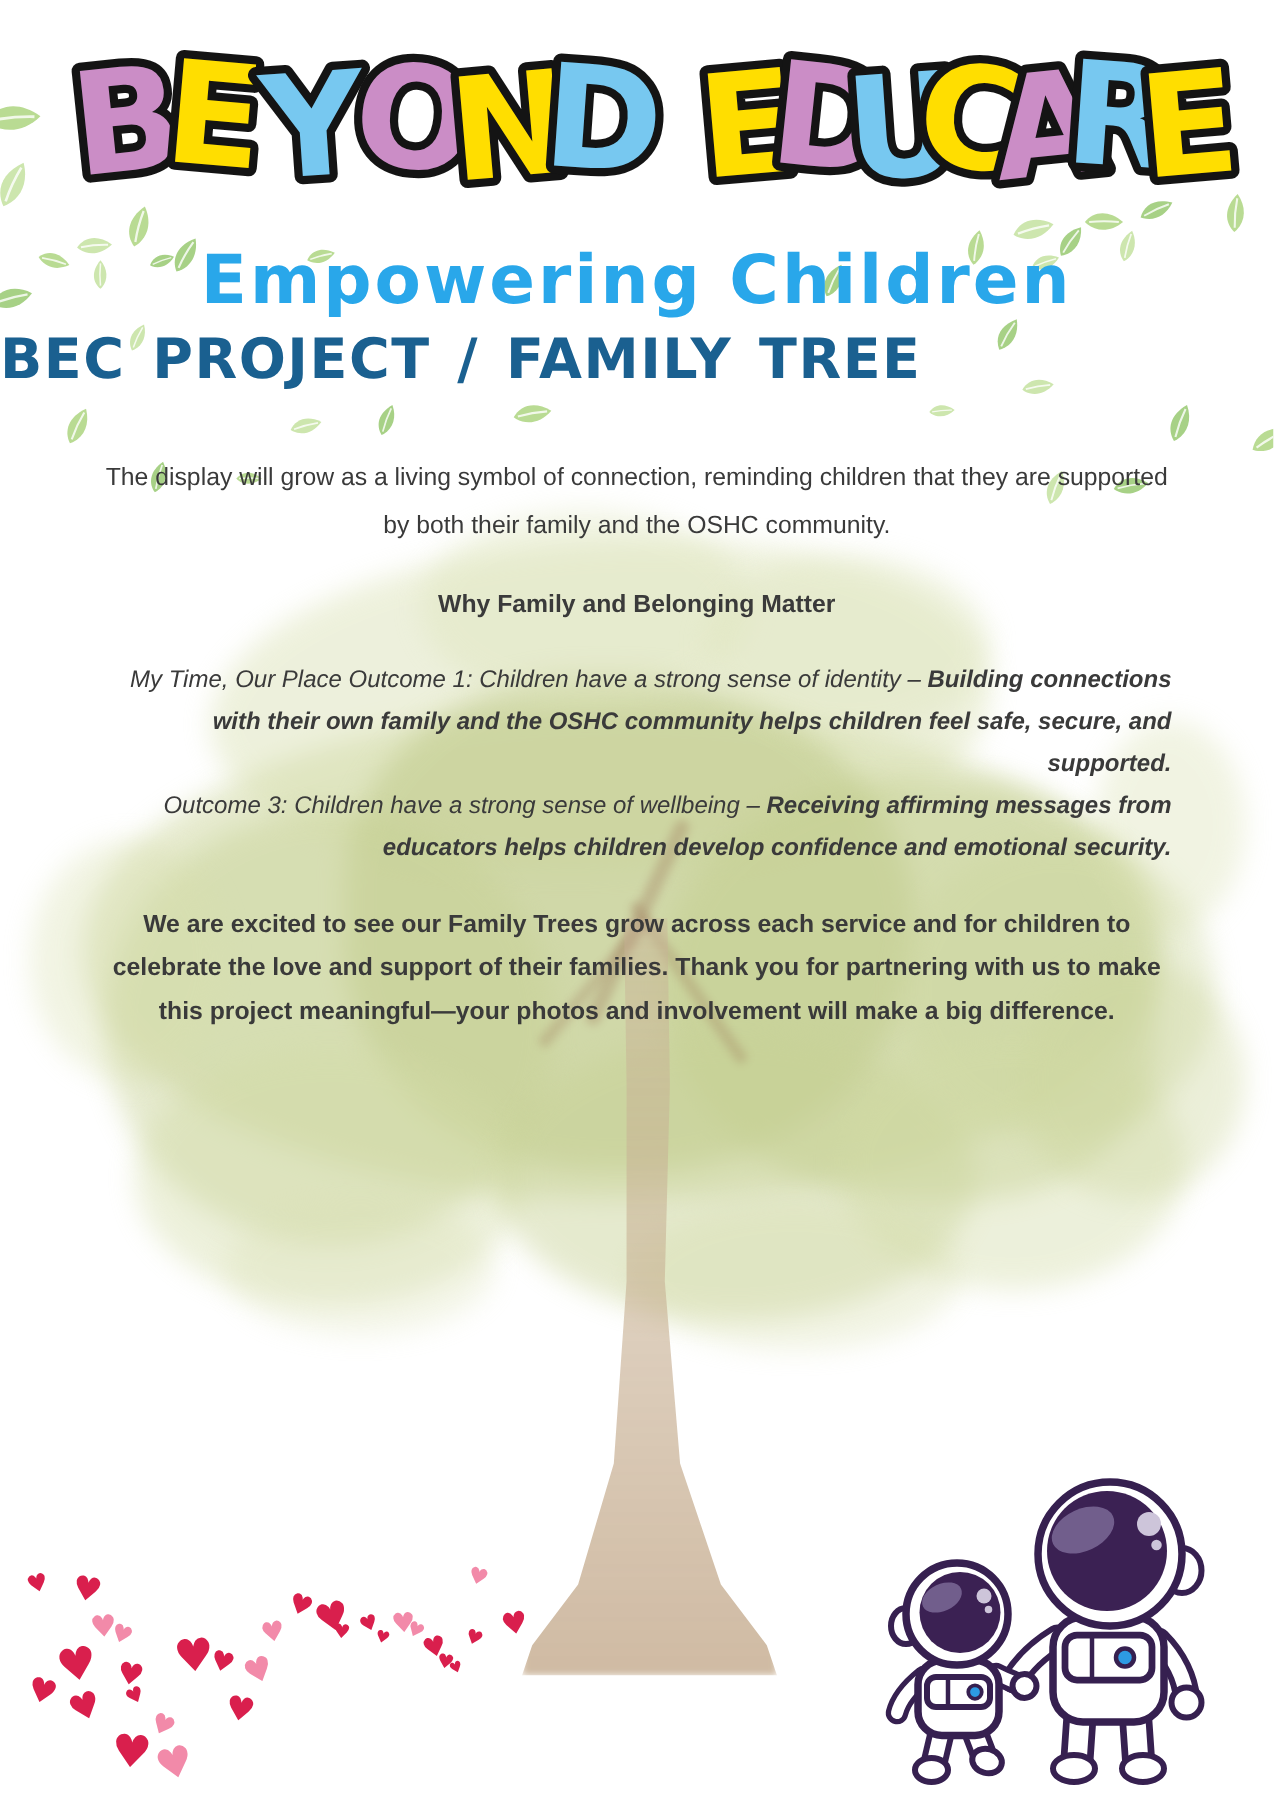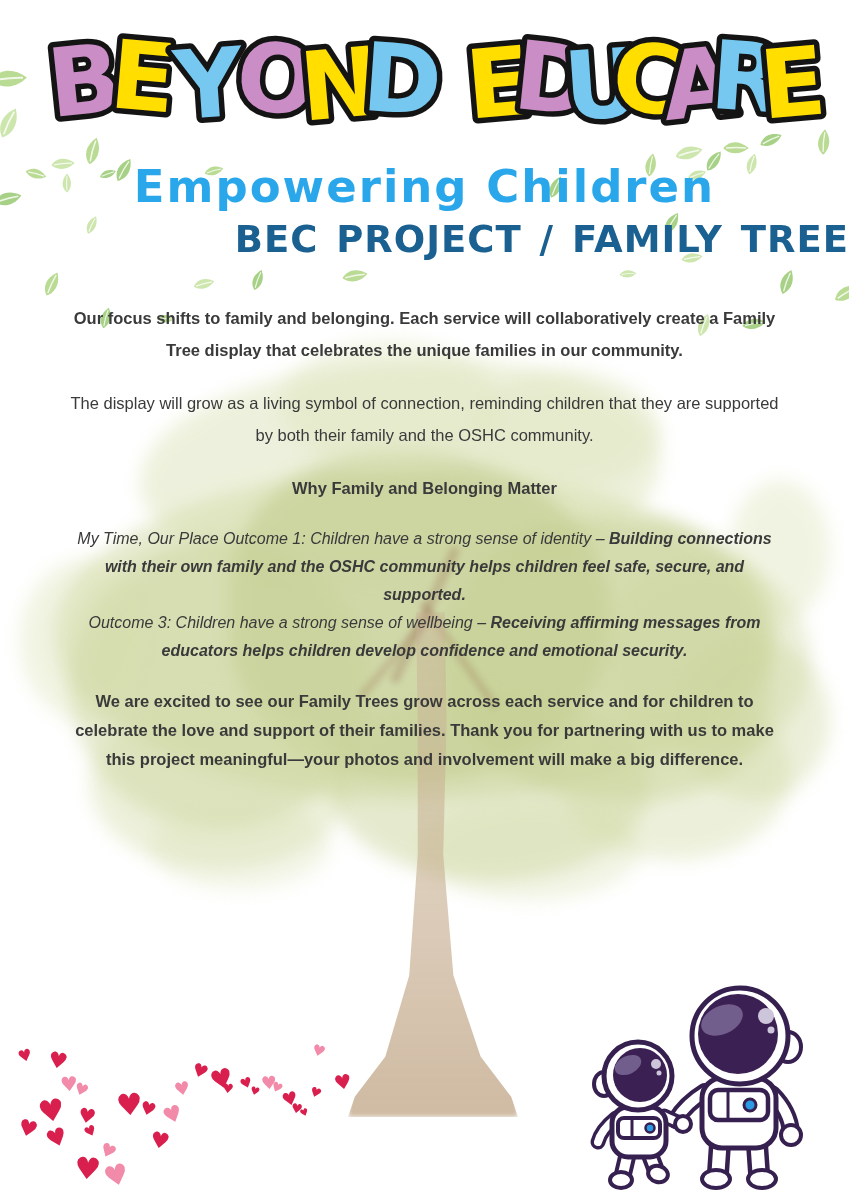--- a/index.html
+++ b/index.html
@@ -36,32 +36,32 @@
   
   .leaf{position:absolute;z-index:1;}
 
   
   #logo{position:absolute;left:0;top:12px;z-index:2;}
   #logo text{font-family:"DejaVu Sans", sans-serif;font-weight:bold;paint-order:stroke fill;
              stroke:#141414;stroke-width:11px;stroke-linejoin:round;}
   .tagline{position:absolute;left:0;right:0;top:160px;z-index:2;text-align:center;
            font-family:"DejaVu Sans", sans-serif;font-weight:bold;font-size:45px;
            letter-spacing:2px;color:var(--tagline);}
-  .title{position:absolute;left:0;right:0;top:218px;z-index:2;margin:0;text-align:right;
+  .title{position:absolute;left:0;right:0;top:218px;z-index:2;margin:0;text-align:left;
          font-family:"DejaVu Sans", sans-serif;font-weight:bold;font-size:37px;
          letter-spacing:1px;word-spacing:4px;color:var(--title);}
 
   
   .content{position:absolute;left:68px;right:68px;top:302px;z-index:2;text-align:center;
            color:var(--text);font-size:16.5px;line-height:32px;}
   .content p{margin:0 0 21px 0;}
   .content p.bold{font-weight:bold;}
   .outcome{font-style:italic;font-size:16px;line-height:28px;margin:0 !important;}
   .outcome .bi{font-weight:bold;}
-  #outcomes{margin-bottom:22px;}
+  #outcomes{margin-bottom:22px;text-align:right;}
   .closing{font-weight:bold;line-height:29px;}
 
   
   .heart{position:absolute;z-index:2;font-family:"DejaVu Sans", sans-serif;line-height:1;}
 
   
   #astronauts{position:absolute;left:552px;top:972px;z-index:2;}
 </style>
 </head>
 <body>
@@ -239,21 +239,20 @@
       <text x="613" y="100" font-size="95" fill="#ffde00" transform="rotate(5 645 65)">C</text>
       <text x="662" y="105" font-size="95" fill="#cb8dc6" transform="rotate(-6 694 70)">A</text>
       <text x="711" y="98" font-size="95" fill="#77c8f0" transform="rotate(4 743 63)">R</text>
       <text x="760" y="104" font-size="95" fill="#ffde00" transform="rotate(-5 792 69)">E</text>
     </svg>
   <div class="tagline">Empowering Children</div>
   <h1 class="title">BEC PROJECT / FAMILY TREE</h1>
 
   <main class="content">
     <div id="paragraphs">
-        <p class="bold">Our focus shifts to family and belonging. Each service will collaboratively create a Family Tree display that celebrates the unique families in our community.</p>
         <p class="">The display will grow as a living symbol of connection, reminding children that they are supported by both their family and the OSHC community.</p>
         <p class="bold">Why Family and Belonging Matter</p>
       </div>
     <div id="outcomes">
         <p class="outcome"><span>My Time, Our Place Outcome 1: Children have a strong sense of identity – </span><span class="bi">Building connections with their own family and the OSHC community helps children feel safe, secure, and supported.</span></p>
         <p class="outcome"><span>Outcome 3: Children have a strong sense of wellbeing – </span><span class="bi">Receiving affirming messages from educators helps children develop confidence and emotional security.</span></p>
       </div>
     <p class="closing">We are excited to see our Family Trees grow across each service and for children to celebrate the love and support of their families. Thank you for partnering with us to make this project meaningful—your photos and involvement will make a big difference.</p>
   </main>
 

